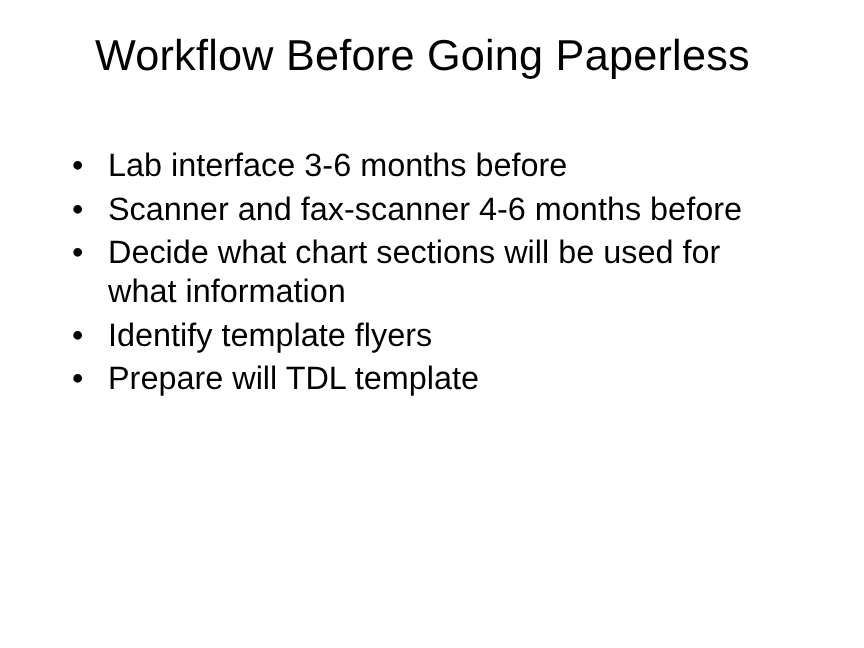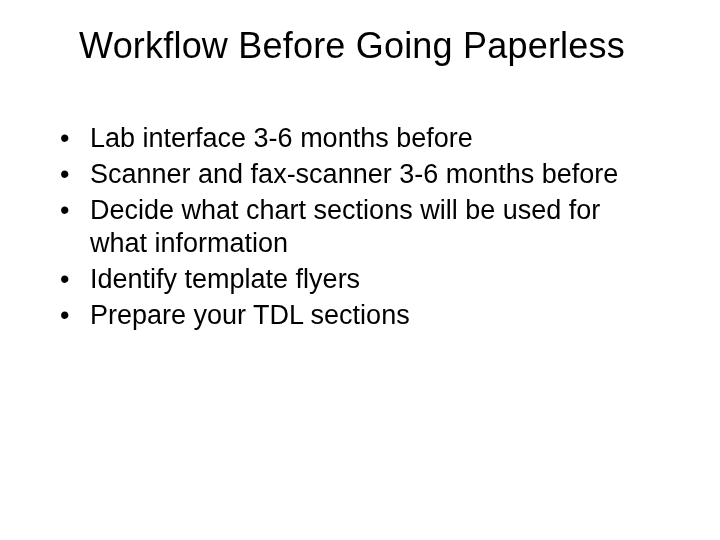--- a/index.html
+++ b/index.html
@@ -46,18 +46,18 @@
     line-height: 1.25;
   }
 </style>
 </head>
 <body>
 
 <div class="slide">
   <h1 class="title">Workflow  Before Going Paperless</h1>
   <ul class="bullets">
     <li>Lab interface 3-6 months before</li>
-    <li>Scanner and fax-scanner 3-6 months before</li>
+    <li>Scanner and fax-scanner 4-6 months before</li>
     <li>Decide what chart sections will be used for what information</li>
     <li>Identify template flyers</li>
-    <li>Prepare your TDL sections</li>
+    <li>Prepare will TDL template</li>
   </ul>
 </div>
 
 </body></html>

